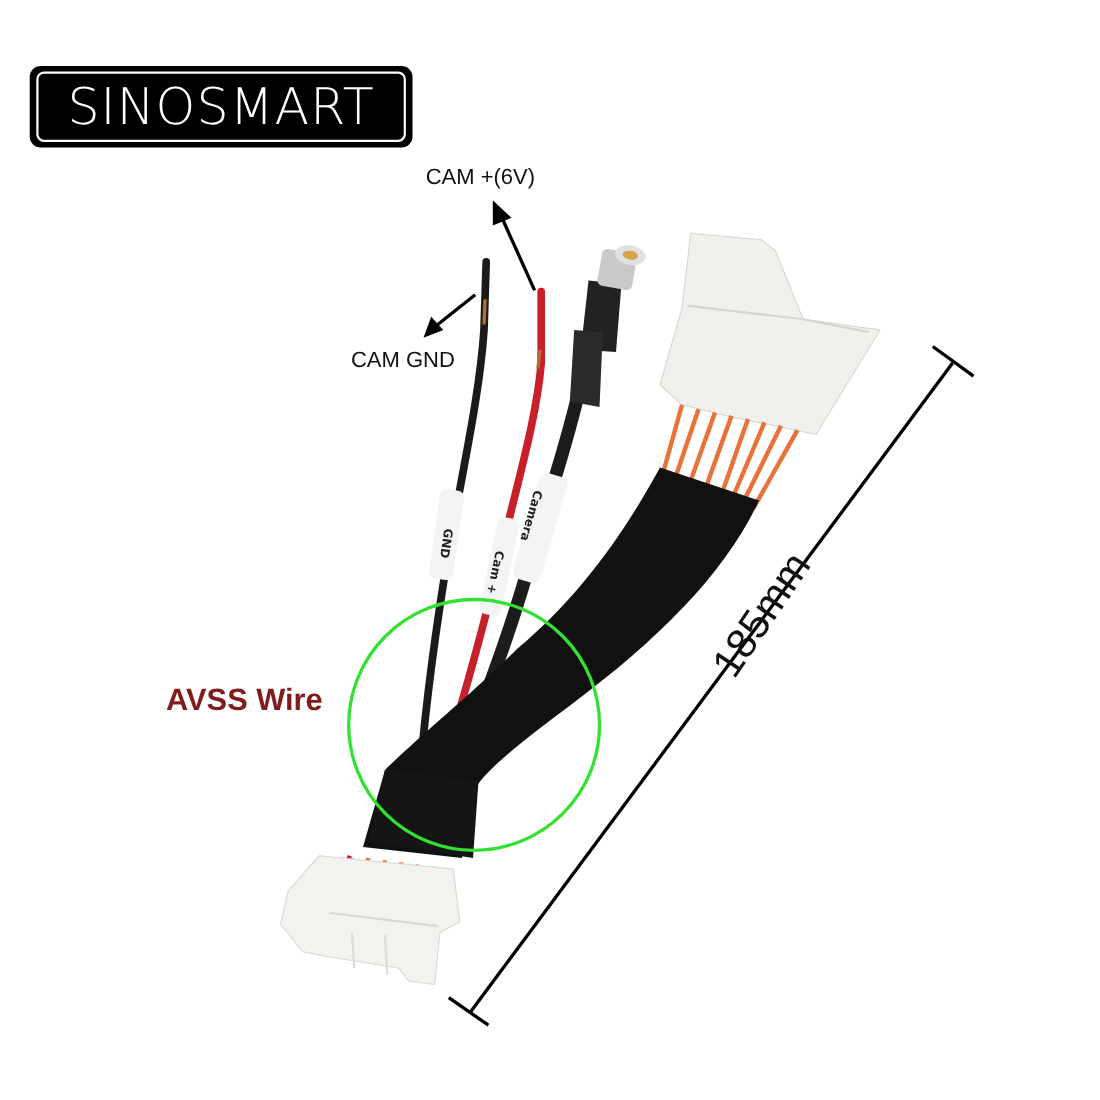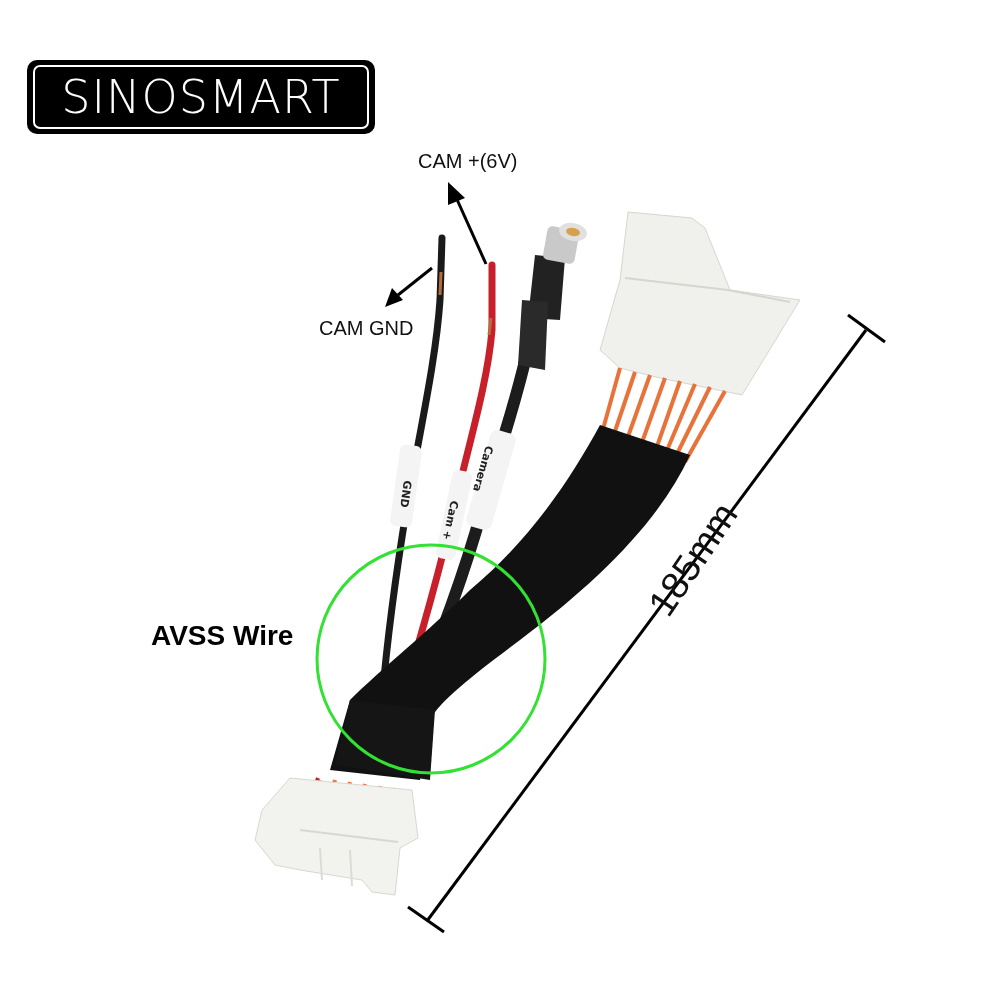--- a/index.html
+++ b/index.html
@@ -11,23 +11,23 @@
     .logo-inner {
       position: absolute; left: 6px; top: 5px; right: 6px; bottom: 5px;
       border: 2px solid #fff; border-radius: 7px;
       display: flex; align-items: center; justify-content: center;
     }
     .logo-text {
       color: #fff; font-family: "DejaVu Sans", sans-serif; font-weight: 300;
       font-size: 46px; letter-spacing: 1px; line-height: 1;
     }
     .lbl { position: absolute; color: #111; font-size: 20px; white-space: nowrap; }
-    .cam-plus { left: 387px; top: 150px; margin-left: 31px; }
+    .cam-plus { left: 387px; top: 150px; }
     .cam-gnd { left: 319px; top: 317px; }
-    .avss { position: absolute; left: 151px; top: 620px; color: #000000; font-size: 28px; font-weight: bold; white-space: nowrap; }
+    .avss { position: absolute; left: 151px; top: 620px; color: #7f1d1d; font-size: 28px; font-weight: bold; white-space: nowrap; }
     .dim {
       position: absolute; left: 640px; top: 600px; color: #111; font-size: 38px;
       transform: rotate(-56deg); transform-origin: left top; white-space: nowrap;
     }
     svg.art { position: absolute; left: 0; top: 0; }
     .wire-tag { font-family: "DejaVu Sans", sans-serif; font-weight: bold; font-size: 11px; fill: #222; }
   </style>
 </head>
 <body>
 

